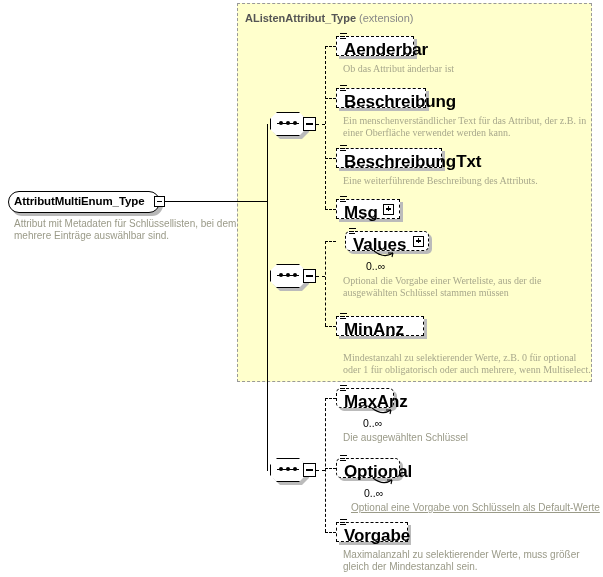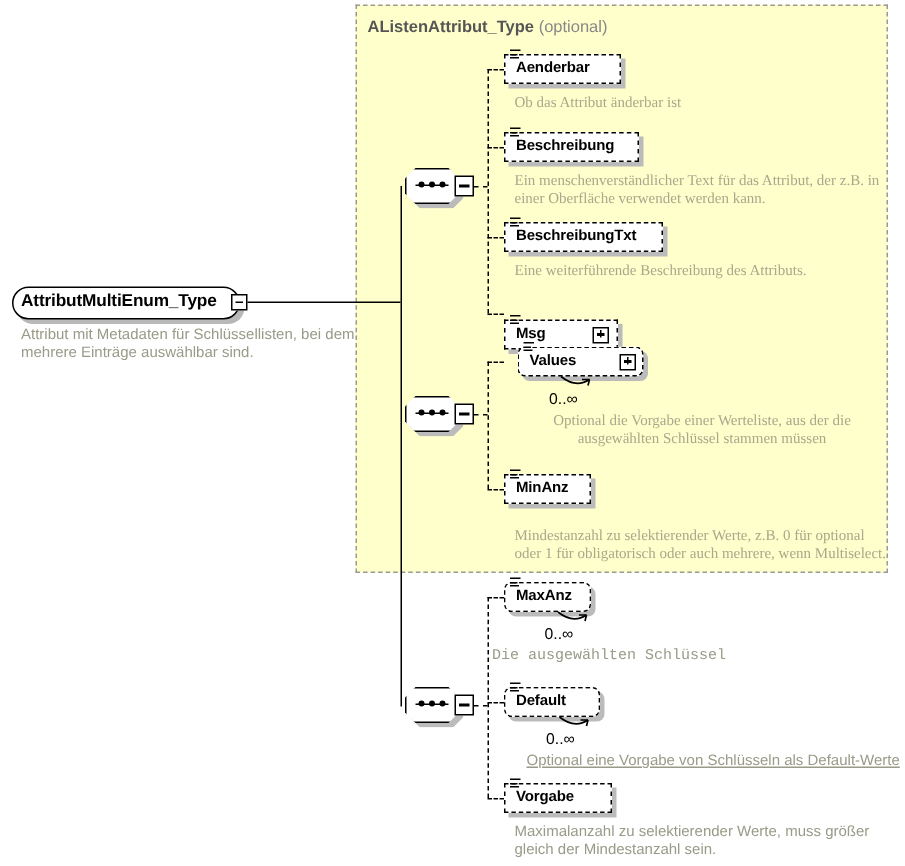--- a/index.html
+++ b/index.html
@@ -185,21 +185,21 @@
     border: 1.4px dashed #000000;
     box-shadow: 3px 3px 0 #bbbbbb;
   }
   .node.rounded {
     border-radius: 5px;
   }
   .node .nlabel {
     position: absolute;
     left: 7px;
     top: 2.5px;
-    font-size: 10px;
+    font-size: 17px;
     font-weight: bold;
     color: #000000;
     white-space: nowrap;
     letter-spacing: -0.1px;
   }
   
   .node .glyph {
     position: absolute;
     left: 3px;
     top: -4px;
@@ -267,21 +267,21 @@
     line-height: 12px;
   }
   .desc.on-yellow { color: #a8a88c; font-family: Liberation Serif, serif; }
 </style>
 </head>
 <body>
 
 <div class="ext-box"></div>
 <div class="ext-title">
   <span>AListenAttribut_Type</span>
-  <span class="ext-kind">(optional)</span>
+  <span class="ext-kind">(extension)</span>
 </div>
 
 <div class="root-box"></div>
 <div class="root-label">AttributMultiEnum_Type</div>
 <div class="ctl" style="left:154px; top:196px;"></div>
 <div class="root-desc">Attribut mit Metadaten für Schlüssellisten, bei dem mehrere Einträge auswählbar sind.</div>
 
 <div class="ln-h" style="left:165px; top:201px; width:102px;"></div>
 
 <div class="ln-v" style="left:267px; top:124px; height:347px;"></div>
@@ -328,21 +328,21 @@
 <div class="node" style="left:336px; top:148px; width:106px;">
   <span class="glyph">
       <i></i>
       <i></i>
       <i></i>
     </span>
   <span class="nlabel">BeschreibungTxt</span>
 </div>
 <div class="desc on-yellow" style="left:343px; top:175px; width:250px;">Eine weiterführende Beschreibung des Attributs.</div>
 
-<div class="node" style="left:336px; top:213px; width:76px;">
+<div class="node" style="left:336px; top:199px; width:64px;">
   <span class="glyph">
       <i></i>
       <i></i>
       <i></i>
     </span>
   <span class="nlabel">Msg</span>
   <span class="nctl" style="right:5px;"></span>
 </div>
 
 <div class="seq" style="left:270px; top:264px;">
@@ -369,23 +369,23 @@
   <span class="nlabel">Values</span>
   <span class="nctl" style="right:4px;"></span>
 </div>
 <div class="occ-arc" style="left:373px; top:250px;">
   <svg width="22" height="9" viewBox="0 0 22 9">
       <path d="M1 1 Q11 9 20 3" stroke="#000" stroke-width="1.1" fill="none"></path>
       <path d="M20 3 L15 3 M20 3 L19 7" stroke="#000" stroke-width="1.1" fill="none"></path>
     </svg>
 </div>
 <div class="occ-text" style="left:366px; top:260px;">0..∞</div>
-<div class="desc on-yellow" style="left:343px; top:275px; width:250px;text-align:center;">Optional die Vorgabe einer Werteliste, aus der die ausgewählten Schlüssel stammen müssen</div>
-
-<div class="node" style="left:336px; top:316px; width:58px;">
+<div class="desc on-yellow" style="left:343px; top:275px; width:250px;">Optional die Vorgabe einer Werteliste, aus der die ausgewählten Schlüssel stammen müssen</div>
+
+<div class="node" style="left:336px; top:316px; width:88px;">
   <span class="glyph">
       <i></i>
       <i></i>
       <i></i>
     </span>
   <span class="nlabel">MinAnz</span>
 </div>
 <div class="desc on-yellow" style="left:343px; top:352px; width:250px;">Mindestanzahl zu selektierender Werte, z.B. 0 für optional oder 1 für obligatorisch oder auch mehrere, wenn Multiselect.</div>
 
 <div class="seq" style="left:270px; top:458px;">
@@ -412,29 +412,29 @@
     </span>
   <span class="nlabel">MaxAnz</span>
 </div>
 <div class="occ-arc" style="left:371px; top:407px;">
   <svg width="22" height="9" viewBox="0 0 22 9">
       <path d="M1 1 Q11 9 20 3" stroke="#000" stroke-width="1.1" fill="none"></path>
       <path d="M20 3 L15 3 M20 3 L19 7" stroke="#000" stroke-width="1.1" fill="none"></path>
     </svg>
 </div>
 <div class="occ-text" style="left:363px; top:417px;">0..∞</div>
-<div class="desc" style="left:328px; top:432px; width:250px;font-family:Liberation Mono, monospace;">Die ausgewählten Schlüssel</div>
+<div class="desc" style="left:343px; top:432px; width:250px;">Die ausgewählten Schlüssel</div>
 
 <div class="node rounded" style="left:336px; top:458px; width:64px;">
   <span class="glyph">
       <i></i>
       <i></i>
       <i></i>
     </span>
-  <span class="nlabel">Default</span>
+  <span class="nlabel">Optional</span>
 </div>
 <div class="occ-arc" style="left:372px; top:477px;">
   <svg width="22" height="9" viewBox="0 0 22 9">
       <path d="M1 1 Q11 9 20 3" stroke="#000" stroke-width="1.1" fill="none"></path>
       <path d="M20 3 L15 3 M20 3 L19 7" stroke="#000" stroke-width="1.1" fill="none"></path>
     </svg>
 </div>
 <div class="occ-text" style="left:364px; top:487px;">0..∞</div>
 <div class="desc" style="left:351px; top:502px; width:255px;text-decoration:underline;">Optional eine Vorgabe von Schlüsseln als Default-Werte</div>
 

